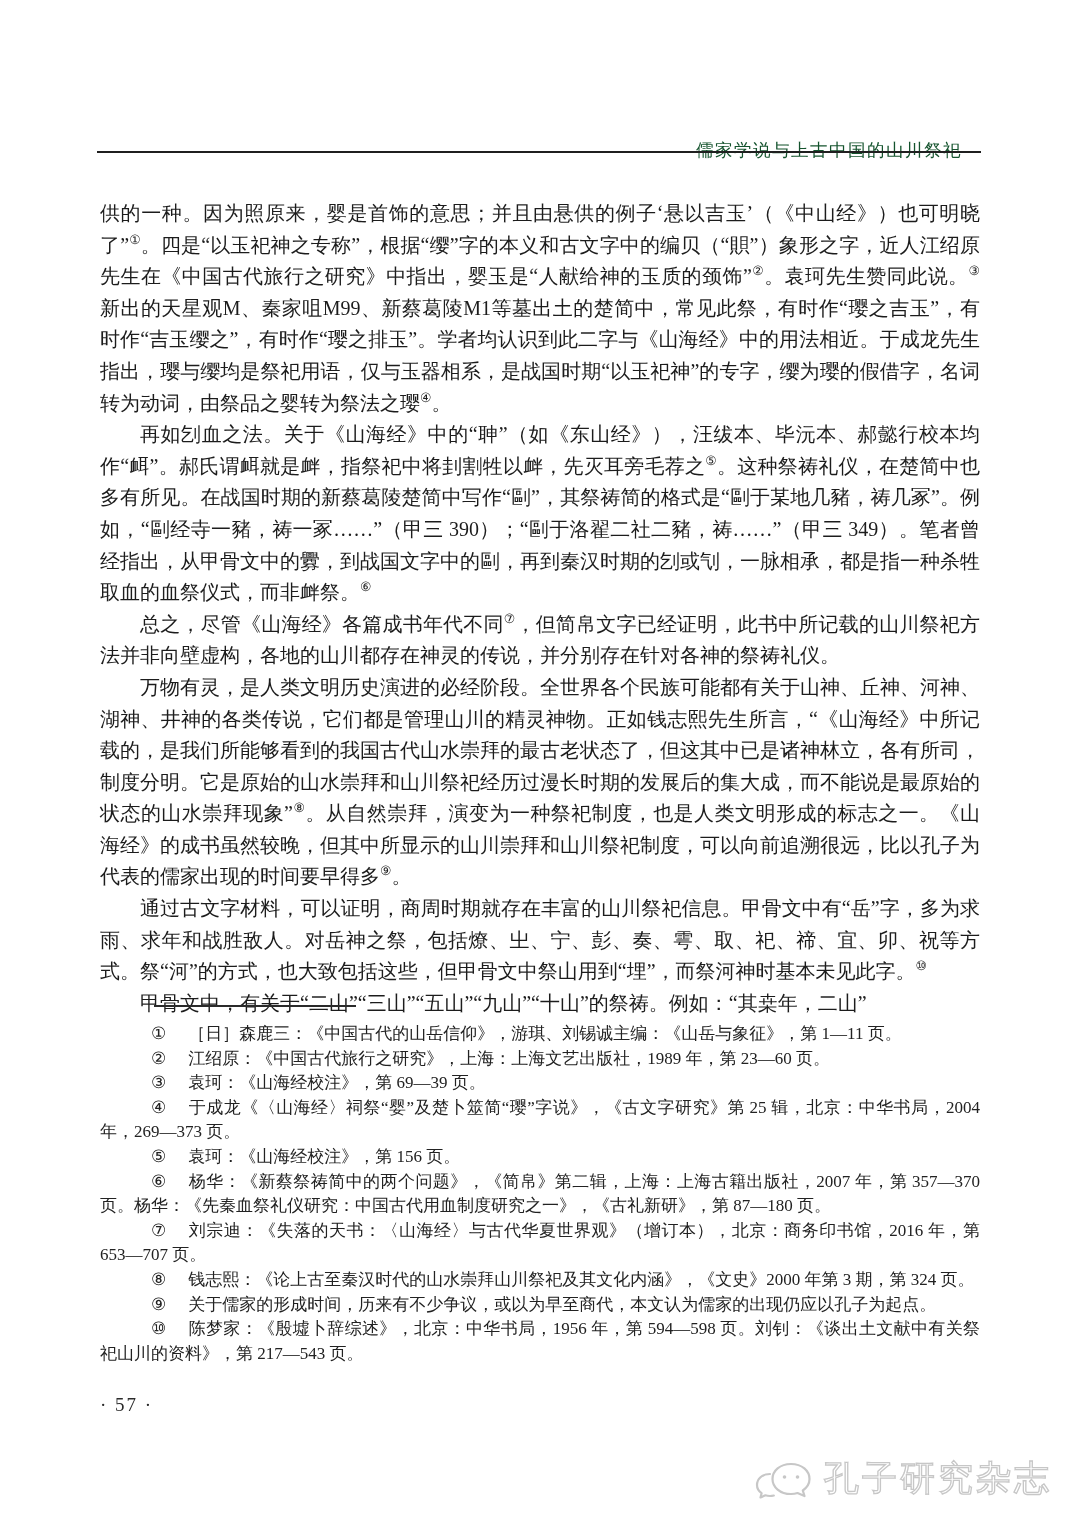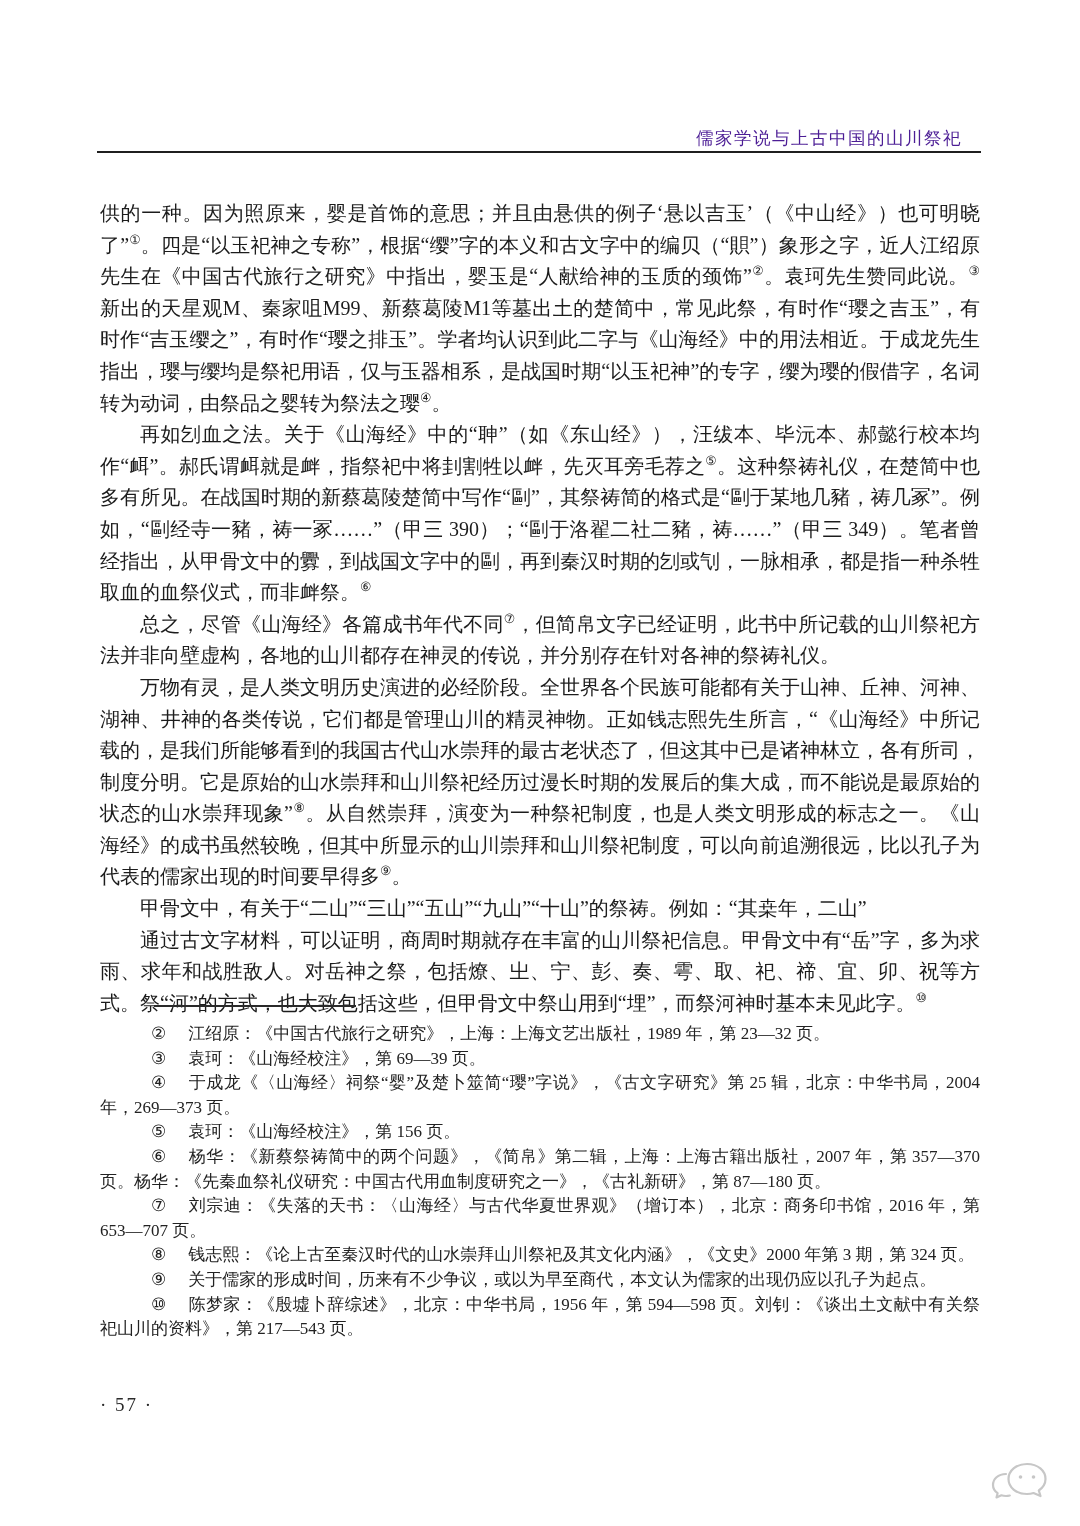--- a/index.html
+++ b/index.html
@@ -6,22 +6,22 @@
   .page{
     position:relative;
     width:1080px;height:1526px;
     background:#ffffff;
     margin:0 auto;
     overflow:hidden;
     font-family:"Liberation Serif","DejaVu Serif",serif;
     color:#1c1c1c;
   }
   .header-title{
-    position:absolute;top:126px;left:100px;width:862px;
-    text-align:right;font-size:17.5px;letter-spacing:1.5px;color:#4c1d95;
+    position:absolute;top:138px;left:100px;width:862px;
+    text-align:right;font-size:17.5px;letter-spacing:1.5px;color:#14532d;
   }
   .header-rule{
     position:absolute;top:151px;left:97px;width:884px;height:2px;background:#1f1f1f;
   }
   .content{
     position:absolute;top:174px;left:100px;width:880px;
     font-size:20px;line-height:31.6px;
     text-align:justify;text-justify:inter-ideograph;margin-top:24px;
   }
   .content p{margin:0;}
@@ -62,28 +62,29 @@
 
   <div class="header-title">儒家学说与上古中国的山川祭祀</div>
 
   <div class="header-rule"></div>
 
   <div class="content">
       <p class="">供的一种。因为照原来，婴是首饰的意思；并且由悬供的例子‘悬以吉玉’（《中山经》）也可明晓了”<sup class="fnref">①</sup>。四是“以玉祀神之专称”，根据“缨”字的本义和古文字中的编贝（“賏”）象形之字，近人江绍原先生在《中国古代旅行之研究》中指出，婴玉是“人献给神的玉质的颈饰”<sup class="fnref">②</sup>。袁珂先生赞同此说。<sup class="fnref">③</sup>新出的天星观M、秦家咀M99、新蔡葛陵M1等墓出土的楚简中，常见此祭，有时作“璎之吉玉”，有时作“吉玉缨之”，有时作“璎之排玉”。学者均认识到此二字与《山海经》中的用法相近。于成龙先生指出，璎与缨均是祭祀用语，仅与玉器相系，是战国时期“以玉祀神”的专字，缨为璎的假借字，名词转为动词，由祭品之婴转为祭法之璎<sup class="fnref">④</sup>。</p>
       <p class="indent">再如刉血之法。关于《山海经》中的“䎶”（如《东山经》），汪绂本、毕沅本、郝懿行校本均作“衈”。郝氏谓衈就是衅，指祭祀中将刲割牲以衅，先灭耳旁毛荐之<sup class="fnref">⑤</sup>。这种祭祷礼仪，在楚简中也多有所见。在战国时期的新蔡葛陵楚简中写作“剾”，其祭祷简的格式是“剾于某地几豬，祷几冢”。例如，“剾经寺一豬，祷一冢……”（甲三 390）；“剾于洛翟二社二豬，祷……”（甲三 349）。笔者曾经指出，从甲骨文中的釁，到战国文字中的剾，再到秦汉时期的刉或刏，一脉相承，都是指一种杀牲取血的血祭仪式，而非衅祭。<sup class="fnref">⑥</sup></p>
       <p class="indent">总之，尽管《山海经》各篇成书年代不同<sup class="fnref">⑦</sup>，但简帛文字已经证明，此书中所记载的山川祭祀方法并非向壁虚构，各地的山川都存在神灵的传说，并分别存在针对各神的祭祷礼仪。</p>
       <p class="indent">万物有灵，是人类文明历史演进的必经阶段。全世界各个民族可能都有关于山神、丘神、河神、湖神、井神的各类传说，它们都是管理山川的精灵神物。正如钱志熙先生所言，“《山海经》中所记载的，是我们所能够看到的我国古代山水崇拜的最古老状态了，但这其中已是诸神林立，各有所司，制度分明。它是原始的山水崇拜和山川祭祀经历过漫长时期的发展后的集大成，而不能说是最原始的状态的山水崇拜现象”<sup class="fnref">⑧</sup>。从自然崇拜，演变为一种祭祀制度，也是人类文明形成的标志之一。《山海经》的成书虽然较晚，但其中所显示的山川崇拜和山川祭祀制度，可以向前追溯很远，比以孔子为代表的儒家出现的时间要早得多<sup class="fnref">⑨</sup>。</p>
+      <p class="indent">通过古文字材料，可以证明，商周时期就存在丰富的山川祭祀信息。甲骨文中有“岳”字，多为求雨、求年和战胜敌人。对岳神之祭，包括燎、㞢、宁、彭、奏、雩、取、祀、禘、宜、卯、祝等方式。祭“河”的方式，也大致包括这些，但甲骨文中祭山用到“埋”，而祭河神时基本未见此字。<sup class="fnref">⑩</sup></p>
       <p class="indent">甲骨文中，有关于“二山”“三山”“五山”“九山”“十山”的祭祷。例如：“其桒年，二山”</p>
-      <p class="indent">通过古文字材料，可以证明，商周时期就存在丰富的山川祭祀信息。甲骨文中有“岳”字，多为求雨、求年和战胜敌人。对岳神之祭，包括燎、㞢、宁、彭、奏、雩、取、祀、禘、宜、卯、祝等方式。祭“河”的方式，也大致包括这些，但甲骨文中祭山用到“埋”，而祭河神时基本未见此字。<sup class="fnref">⑩</sup></p>
     </div>
 
   <div class="fn-rule"></div>
 
   <div class="footnotes">
-      <p class="fn"><span class="fn-marker">②</span><span>江绍原：《中国古代旅行之研究》，上海：上海文艺出版社，1989 年，第 23—32 页。</span></p>
+      <p class="fn"><span class="fn-marker">①</span><span>［日］森鹿三：《中国古代的山岳信仰》，游琪、刘锡诚主编：《山岳与象征》，第 1—11 页。</span></p>
+      <p class="fn"><span class="fn-marker">②</span><span>江绍原：《中国古代旅行之研究》，上海：上海文艺出版社，1989 年，第 23—60 页。</span></p>
       <p class="fn"><span class="fn-marker">③</span><span>袁珂：《山海经校注》，第 69—39 页。</span></p>
       <p class="fn"><span class="fn-marker">④</span><span>于成龙《〈山海经〉祠祭“婴”及楚卜筮简“璎”字说》，《古文字研究》第 25 辑，北京：中华书局，2004 年，269—373 页。</span></p>
       <p class="fn"><span class="fn-marker">⑤</span><span>袁珂：《山海经校注》，第 156 页。</span></p>
       <p class="fn"><span class="fn-marker">⑥</span><span>杨华：《新蔡祭祷简中的两个问题》，《简帛》第二辑，上海：上海古籍出版社，2007 年，第 357—370 页。杨华：《先秦血祭礼仪研究：中国古代用血制度研究之一》，《古礼新研》，第 87—180 页。</span></p>
       <p class="fn"><span class="fn-marker">⑦</span><span>刘宗迪：《失落的天书：〈山海经〉与古代华夏世界观》（增订本），北京：商务印书馆，2016 年，第 653—707 页。</span></p>
       <p class="fn"><span class="fn-marker">⑧</span><span>钱志熙：《论上古至秦汉时代的山水崇拜山川祭祀及其文化内涵》，《文史》2000 年第 3 期，第 324 页。</span></p>
       <p class="fn"><span class="fn-marker">⑨</span><span>关于儒家的形成时间，历来有不少争议，或以为早至商代，本文认为儒家的出现仍应以孔子为起点。</span></p>
       <p class="fn"><span class="fn-marker">⑩</span><span>陈梦家：《殷墟卜辞综述》，北京：中华书局，1956 年，第 594—598 页。刘钊：《谈出土文献中有关祭祀山川的资料》，第 217—543 页。</span></p>
     </div>
 
@@ -91,15 +92,16 @@
 
   <div class="watermark">
     <svg width="62" height="46" viewBox="0 0 62 46" fill="none" stroke="#c7c7c7" stroke-width="2.2" stroke-linecap="round" stroke-linejoin="round">
 
       <path d="M16 18 C8 18 3 23 3 29 C3 32.4 4.8 35.3 7.6 37.2 L6.5 41.5 L11.4 39.3 C12.8 39.8 14.4 40 16 40 C17.3 40 18.6 39.8 19.8 39.5"></path>
 
       <path d="M37 8 C26 8 18.5 14.8 18.5 23 C18.5 31.2 26 38 37 38 C39.3 38 41.5 37.7 43.5 37 L50.5 40 L48.8 34.5 C52.8 31.7 55.5 27.7 55.5 23 C55.5 14.8 48 8 37 8 Z"></path>
       <circle cx="30.5" cy="21" r="1.8" fill="#c7c7c7" stroke="none"></circle>
       <circle cx="43.5" cy="21" r="1.8" fill="#c7c7c7" stroke="none"></circle>
     </svg>
+    <span class="wm-text">孔子研究杂志</span>
   </div>
 
 </div>
 
 </body></html>

